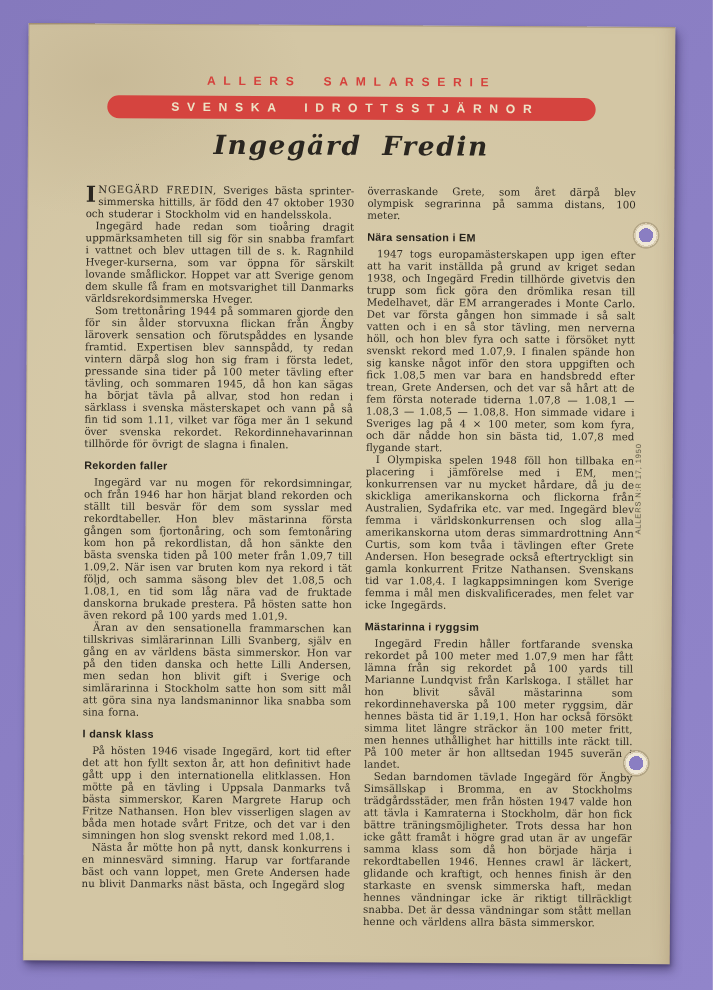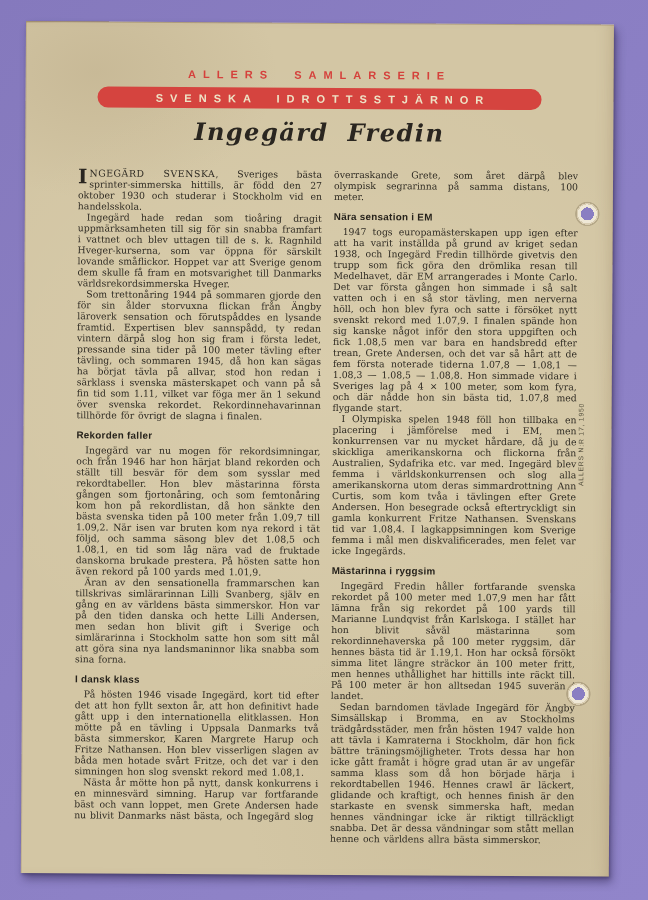--- a/index.html
+++ b/index.html
@@ -84,21 +84,21 @@
     <div class="series">ALLERS SAMLARSERIE</div>
     <div class="pill">
       <span class="pill-label">SVENSKA IDROTTSSTJÄRNOR</span>
     </div>
     <div class="page-title">Ingegärd Fredin</div>
   </div>
 
   <div class="columns">
 
     <div class="col">
-      <p class="para first"><span class="dropcap">I</span><span class="leadcaps">NGEGÄRD SVENSKA,</span><span> Sveriges bästa sprinter-simmerska hittills, är född den 27 oktober 1930 och studerar i Stockholm vid en handelsskola.</span></p>
+      <p class="para first"><span class="dropcap">I</span><span class="leadcaps">NGEGÄRD FREDIN,</span><span> Sveriges bästa sprinter-simmerska hittills, är född den 47 oktober 1930 och studerar i Stockholm vid en handelsskola.</span></p>
       <p class="para">Ingegärd hade redan som tioåring dragit uppmärksamheten till sig för sin snabba framfart i vattnet och blev uttagen till de s. k. Ragnhild Hveger-kurserna, som var öppna för särskilt lovande småflickor. Hoppet var att Sverige genom dem skulle få fram en motsvarighet till Danmarks världsrekordsimmerska Hveger.</p>
       <p class="para">Som trettonåring 1944 på sommaren gjorde den för sin ålder storvuxna flickan från Ängby läroverk sensation och förutspåddes en lysande framtid. Expertisen blev sannspådd, ty redan vintern därpå slog hon sig fram i första ledet, pressande sina tider på 100 meter tävling efter tävling, och sommaren 1945, då hon kan sägas ha börjat tävla på allvar, stod hon redan i särklass i svenska mästerskapet och vann på så fin tid som 1.11, vilket var föga mer än 1 sekund över svenska rekordet. Rekordinnehavarinnan tillhörde för övrigt de slagna i finalen.</p>
       <h3 class="subhead">Rekorden faller</h3>
       <p class="para">Ingegärd var nu mogen för rekordsimningar, och från 1946 har hon härjat bland rekorden och ställt till besvär för dem som sysslar med rekordtabeller. Hon blev mästarinna första gången som fjortonåring, och som femtonåring kom hon på rekordlistan, då hon sänkte den bästa svenska tiden på 100 meter från 1.09,7 till 1.09,2. När isen var bruten kom nya rekord i tät följd, och samma säsong blev det 1.08,5 och 1.08,1, en tid som låg nära vad de fruktade danskorna brukade prestera. På hösten satte hon även rekord på 100 yards med 1.01,9.</p>
       <p class="para">Äran av den sensationella frammarschen kan tillskrivas simlärarinnan Lilli Svanberg, själv en gång en av världens bästa simmerskor. Hon var på den tiden danska och hette Lilli Andersen, men sedan hon blivit gift i Sverige och simlärarinna i Stockholm satte hon som sitt mål att göra sina nya landsmaninnor lika snabba som sina forna.</p>
       <h3 class="subhead">I dansk klass</h3>
       <p class="para">På hösten 1946 visade Ingegärd, kort tid efter det att hon fyllt sexton år, att hon definitivt hade gått upp i den internationella elitklassen. Hon mötte på en tävling i Uppsala Danmarks två bästa simmerskor, Karen Margrete Harup och Fritze Nathansen. Hon blev visserligen slagen av båda men hotade svårt Fritze, och det var i den simningen hon slog svenskt rekord med 1.08,1.</p>
       <p class="para">Nästa år mötte hon på nytt, dansk konkurrens i en minnesvärd simning. Harup var fortfarande bäst och vann loppet, men Grete Andersen hade nu blivit Danmarks näst bästa, och Ingegärd slog</p>
     </div>
 

